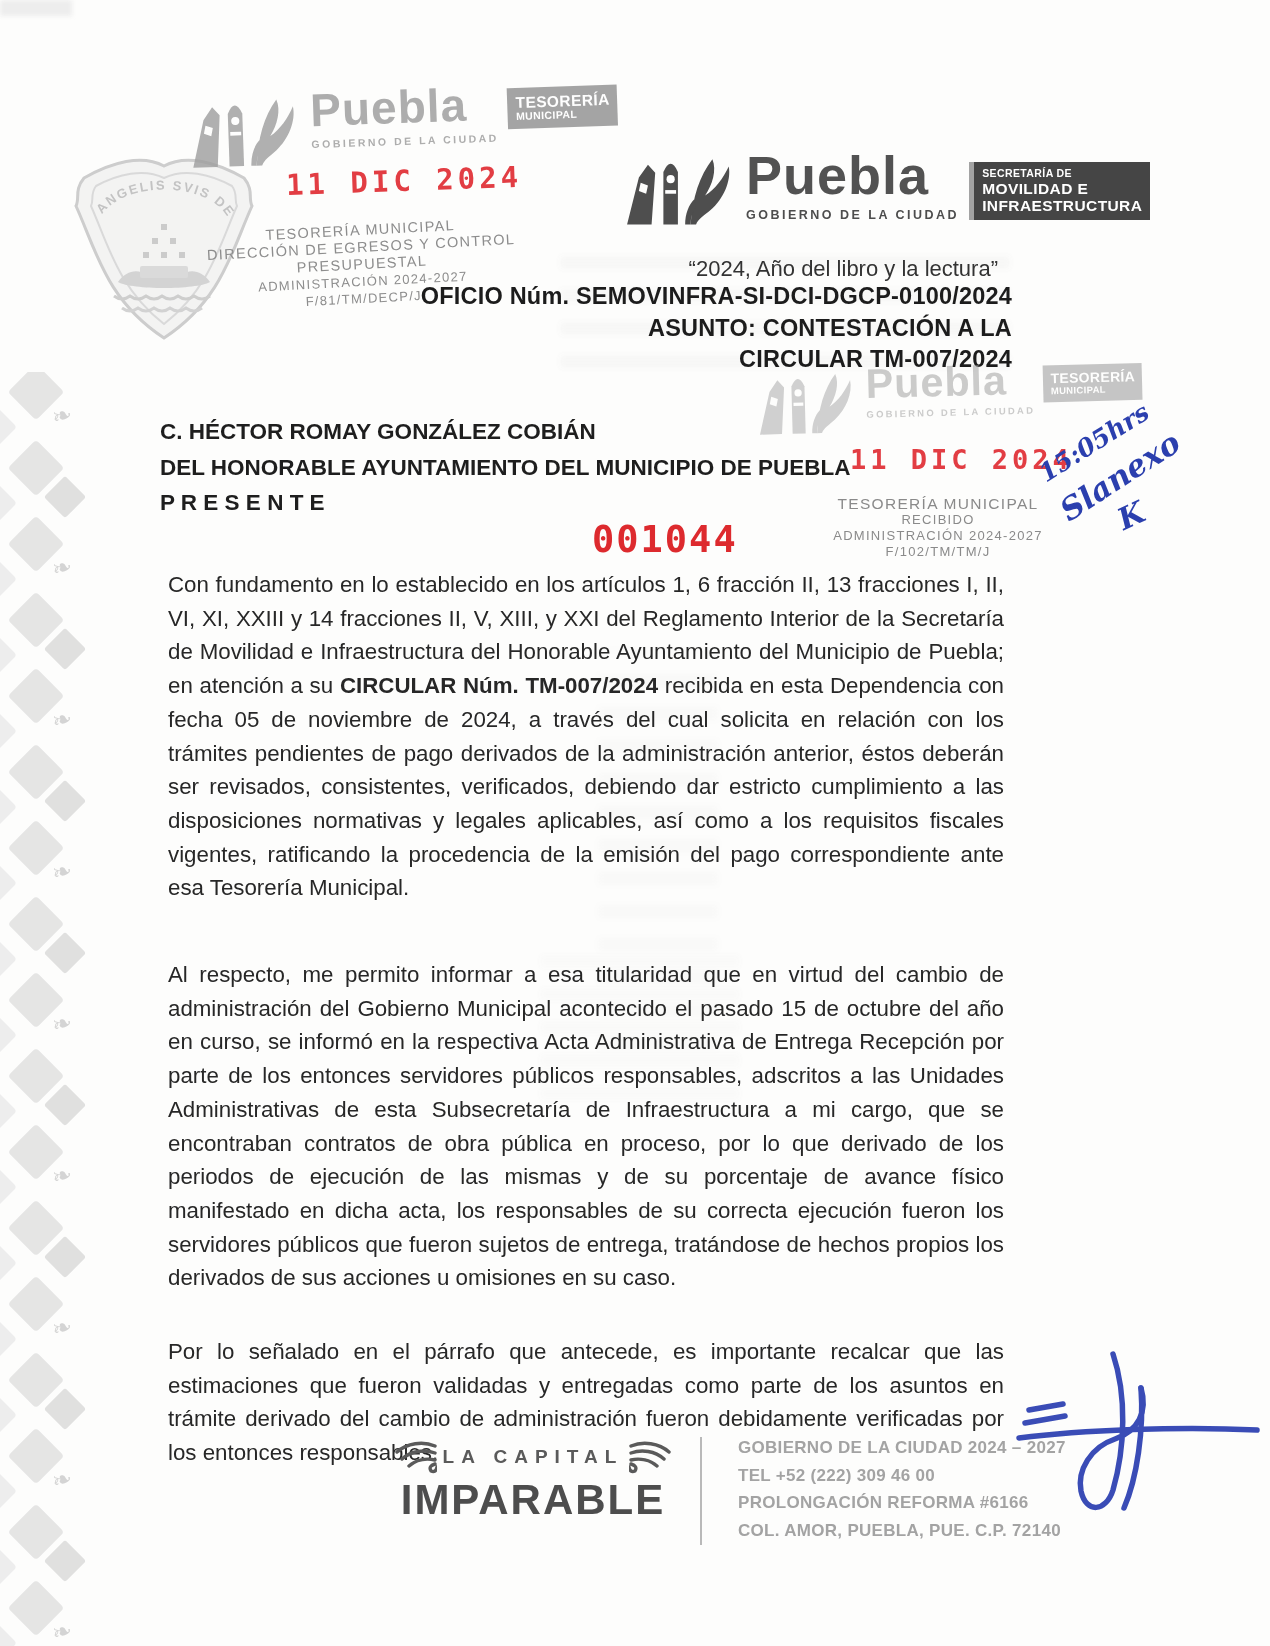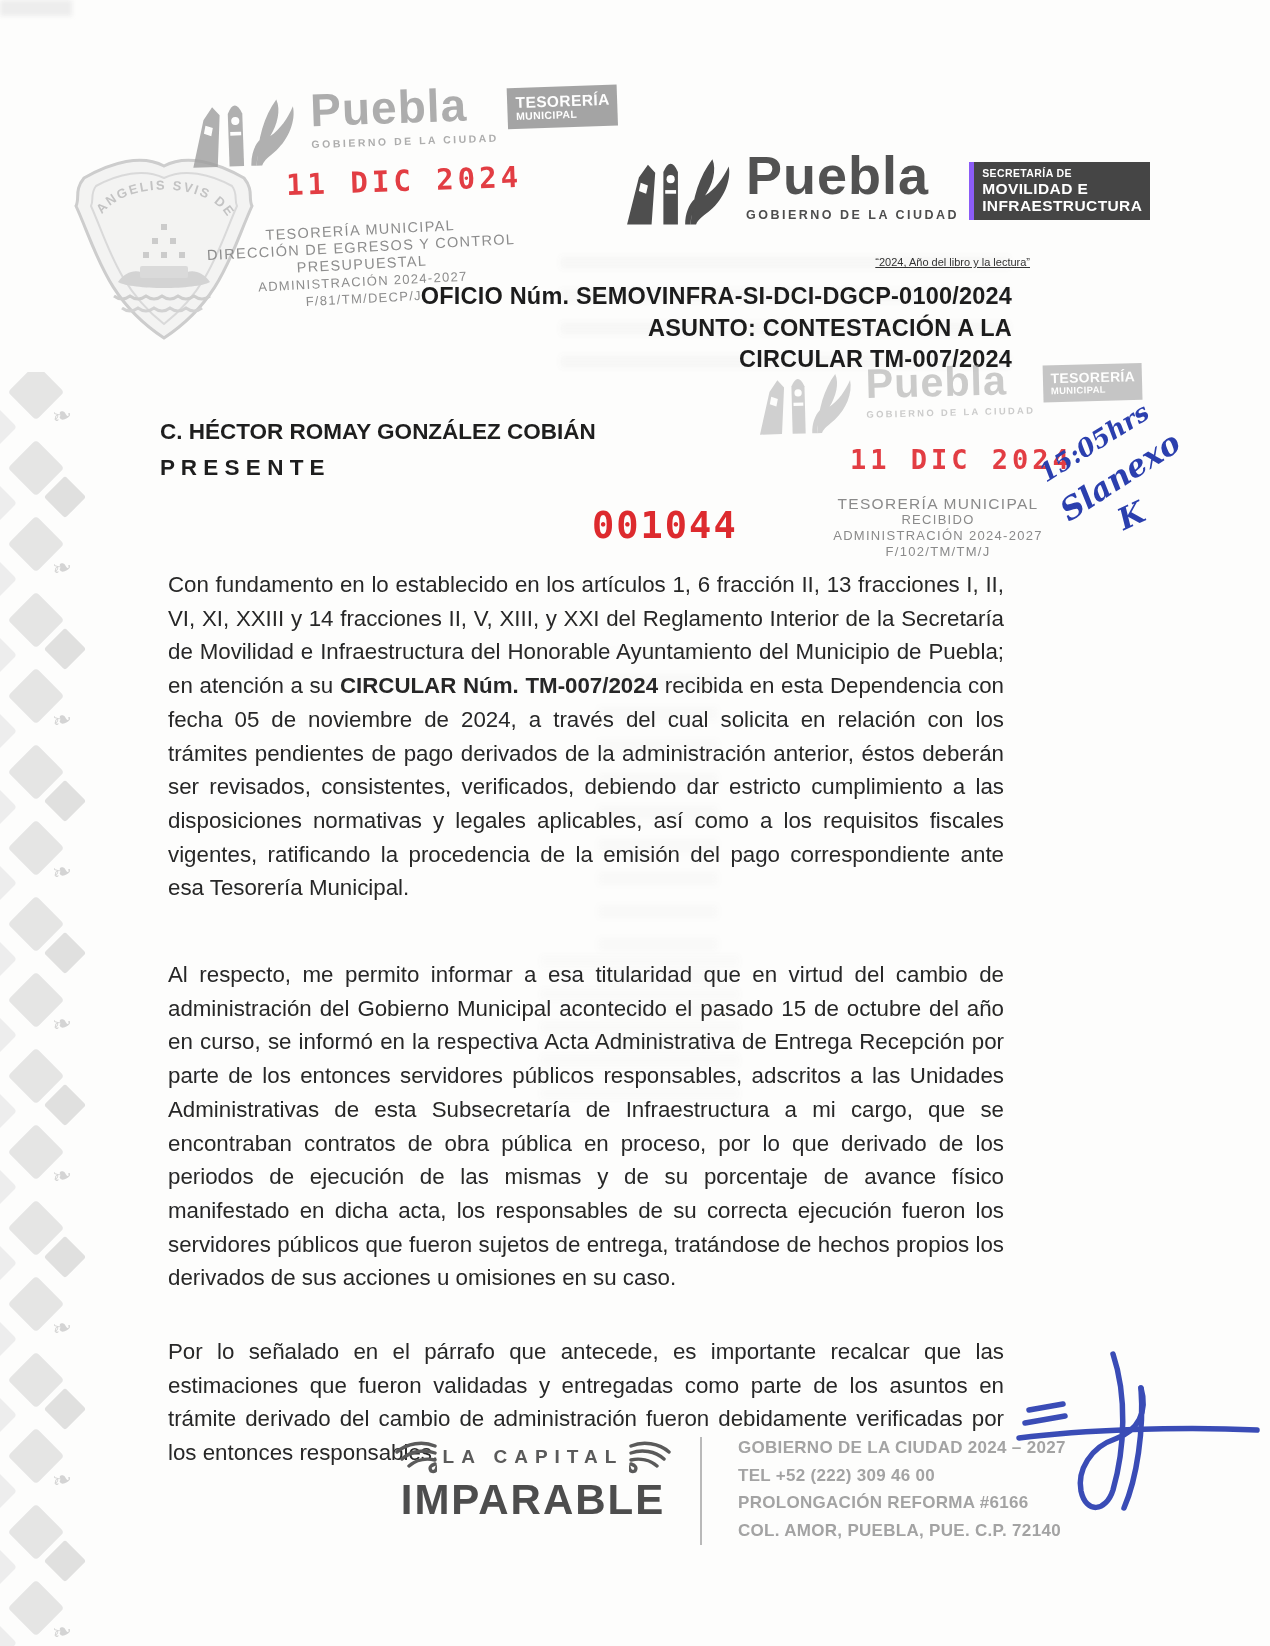--- a/index.html
+++ b/index.html
@@ -22,38 +22,38 @@
   .plogo .wordcol{margin-left:10px;}
   .plogo .wordmark{font-weight:bold;letter-spacing:1px;line-height:1;}
   .plogo .subword{font-weight:bold;letter-spacing:2.5px;}
   .plogo .badge{color:#fff;padding:6px 8px;line-height:1.1;margin-left:10px;}
   .badge .b-small{font-size:10.5px;font-weight:bold;letter-spacing:.4px;}
   .badge .b-big{font-size:15.5px;font-weight:bold;letter-spacing:.4px;}
   
   .plogo.header-logo{left:618px;top:148px;}
   .header-logo .wordmark{font-size:54px;color:#525252;}
   .header-logo .subword{font-size:12.5px;color:#4d4d4d;margin-top:6px;}
-  .header-logo .badge{background:#454545;margin-top:14px;border-left:5px solid #8b5cf6;}
+  .header-logo .badge{background:#454545;margin-top:14px;border-left:5px solid #a3a3a3;}
   
   .plogo.stamp-logo1{left:183px;top:84px;opacity:.8;transform:rotate(-2deg);}
   .plogo.stamp-logo2{left:750px;top:366px;opacity:.5;transform:rotate(-1.5deg) scale(.9);transform-origin:left top;}
   .stamp-logo1 .wordmark,.stamp-logo2 .wordmark{font-size:46px;color:#9a9a9a;}
   .stamp-logo1 .subword,.stamp-logo2 .subword{font-size:10.5px;color:#9a9a9a;margin-top:5px;}
   .stamp-logo1 .badge,.stamp-logo2 .badge{background:#8f8f8f;margin-top:8px;}
   
   .stamp-date{position:absolute;color:#e23d43;font-weight:bold;letter-spacing:4px;font-family:"DejaVu Sans Mono","Liberation Mono",monospace;}
   .stamp-lines{position:absolute;text-align:center;color:#8d8d8d;letter-spacing:1.3px;line-height:17px;font-size:14.5px;}
   .stamp-lines .sm{font-size:13px;}
   
-  .motto{position:absolute;right:240px;top:256px;font-size:11px;color:#333;text-decoration:underline;}
+  .motto{position:absolute;right:272px;top:256px;font-size:22px;color:#333;}
   .oficio-line{position:absolute;right:258px;font-weight:bold;font-size:23.5px;color:#1c1c1c;letter-spacing:.2px;white-space:nowrap;}
   
   .recipient{position:absolute;left:160px;top:414px;font-weight:bold;font-size:22.5px;line-height:35.5px;color:#1e1e1e;}
   
-  .folio{position:absolute;left:592px;top:504px;color:#dd2a2e;font-family:"DejaVu Sans Mono","Liberation Mono",monospace;font-weight:bold;font-size:37px;letter-spacing:2px;text-align:right;}
+  .folio{position:absolute;left:592px;top:518px;color:#dd2a2e;font-family:"DejaVu Sans Mono","Liberation Mono",monospace;font-weight:bold;font-size:37px;letter-spacing:2px;text-align:right;}
   .handwrite{position:absolute;color:#2b3fae;font-family:"DejaVu Serif",serif;font-style:italic;}
   .hw-time{left:1032px;top:428px;font-size:25px;transform:rotate(-32deg);font-weight:bold;}
   .hw-name{left:1052px;top:458px;font-size:31px;transform:rotate(-33deg);font-weight:bold;}
   .hw-init{left:1118px;top:498px;font-size:30px;transform:rotate(-25deg);font-weight:bold;}
   
   .body-text{position:absolute;left:160px;top:560px;width:852px;font-size:22.3px;line-height:33.7px;text-align:justify;color:#272727;}
   .body-text p{margin:8px;}
   .body-text .p2{margin-top:53px;}
   .body-text .p3{margin-top:40px;}
   
@@ -241,20 +241,21 @@
     <div class="sm">ADMINISTRACIÓN 2024-2027</div>
     <div class="sm">F/102/TM/TM/J</div>
   </div>
 
   <div class="handwrite hw-time">15:05hrs</div>
   <div class="handwrite hw-name">Slanexo</div>
   <div class="handwrite hw-init">K</div>
 
   <div class="recipient">
     <div>C. HÉCTOR ROMAY GONZÁLEZ COBIÁN</div>
+    <div>DEL HONORABLE AYUNTAMIENTO DEL MUNICIPIO DE PUEBLA</div>
     <div>P R E S E N T E</div>
   </div>
 
   <div class="folio">001044</div>
 
   <div class="body-text">
     <p class="p1"><span>Con fundamento en lo establecido en los artículos 1, 6 fracción II, 13 fracciones I, II, VI, XI, XXIII y 14 fracciones II, V, XIII,  y XXI del Reglamento Interior de la Secretaría de Movilidad e Infraestructura del Honorable Ayuntamiento del Municipio de Puebla; en atención a su </span><b>CIRCULAR Núm. TM-007/2024</b><span> recibida en esta Dependencia con fecha 05 de noviembre de 2024, a través del cual solicita en relación con los trámites pendientes de pago derivados de la administración anterior, éstos deberán ser revisados, consistentes, verificados, debiendo dar estricto cumplimiento a las disposiciones normativas y legales aplicables, así como a los requisitos fiscales vigentes, ratificando la procedencia de la emisión del pago correspondiente ante esa Tesorería Municipal.</span></p>
     <p class="p2">Al respecto, me permito informar a esa titularidad que en virtud del cambio de administración del Gobierno Municipal acontecido el pasado 15 de octubre del año en curso, se informó en la respectiva Acta Administrativa de Entrega Recepción por parte de los entonces servidores públicos responsables, adscritos a las Unidades Administrativas de esta Subsecretaría de Infraestructura a mi cargo, que se encontraban contratos de obra pública en proceso, por lo que derivado de los periodos de ejecución de las mismas y de su porcentaje de avance físico manifestado en dicha acta, los responsables de su correcta ejecución fueron los servidores públicos que fueron sujetos de entrega, tratándose de hechos propios los derivados de sus acciones u omisiones en su caso.</p>
     <p class="p3">Por lo señalado en el párrafo que antecede, es importante recalcar que las estimaciones que fueron validadas y entregadas como parte de los asuntos en trámite derivado del cambio de administración fueron debidamente verificadas por los entonces responsables.</p>
   </div>

